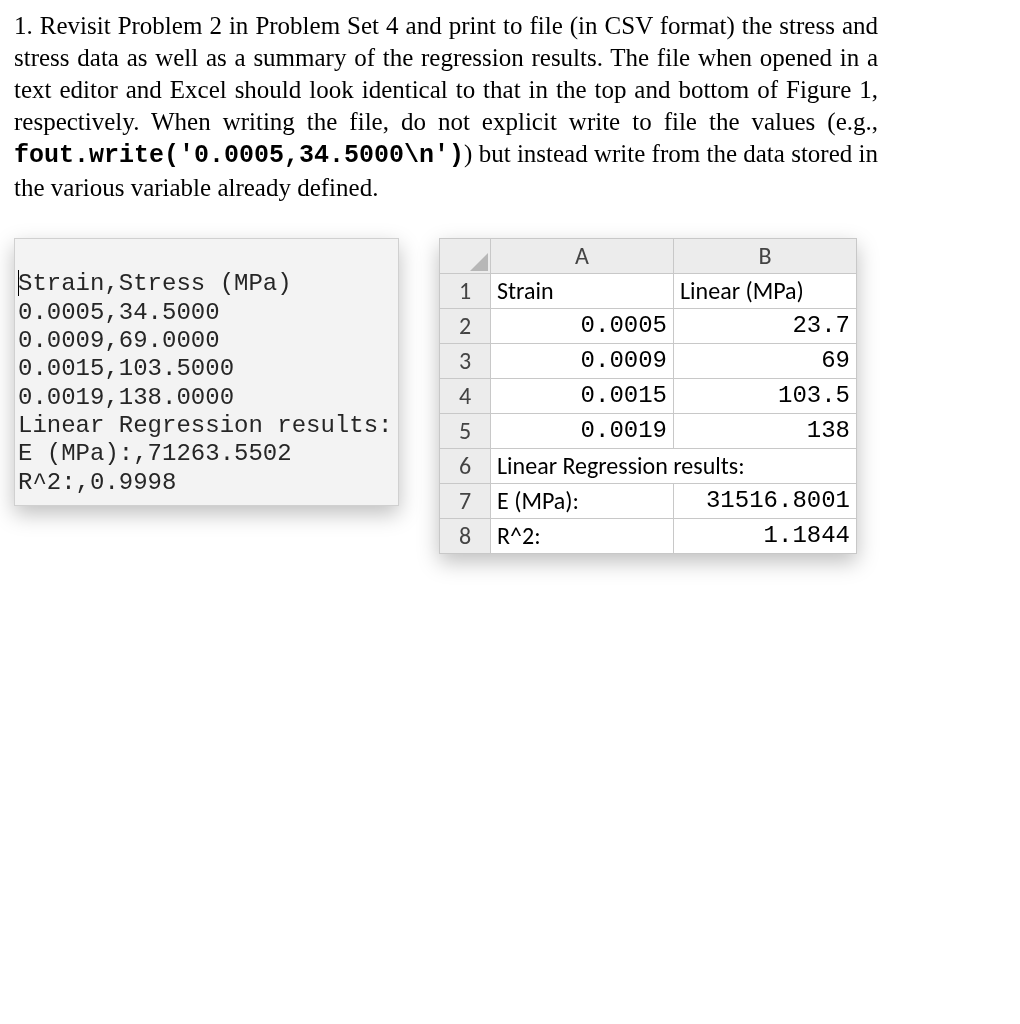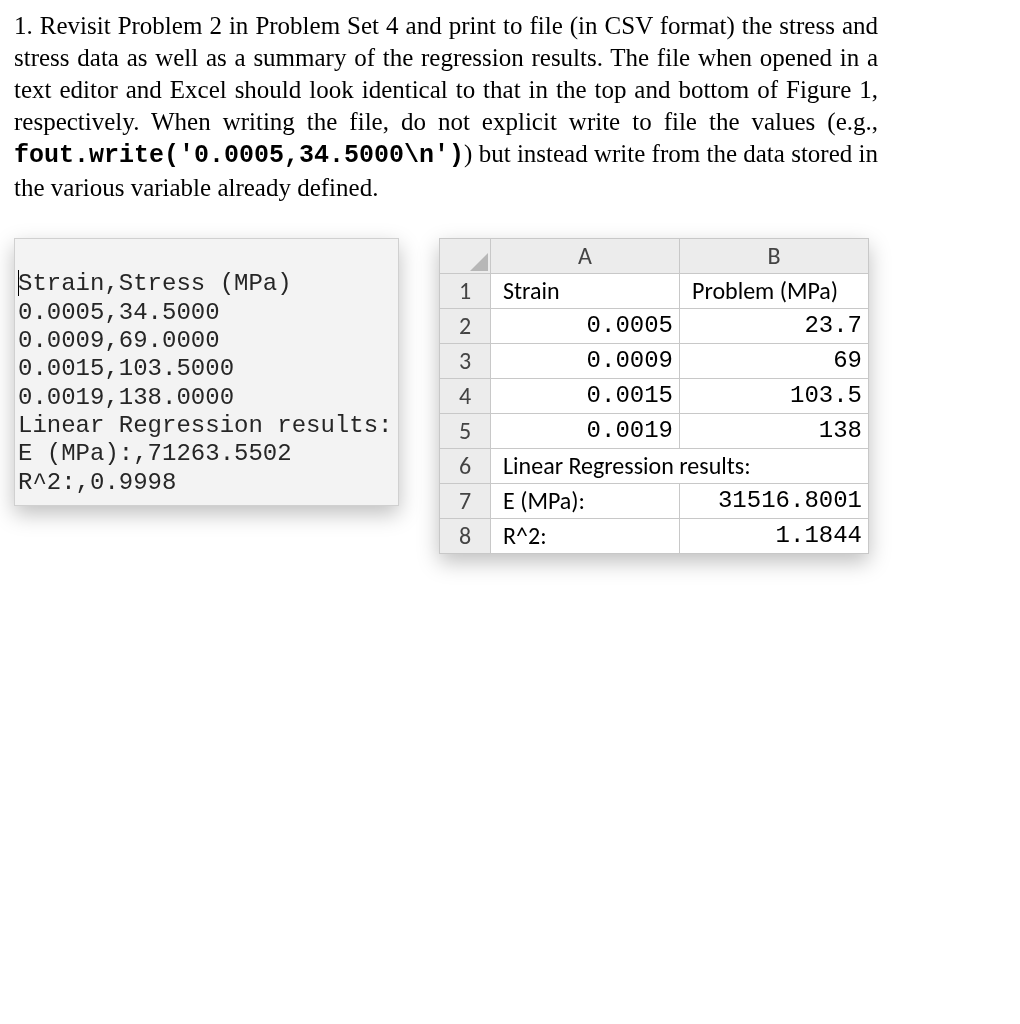--- a/index.html
+++ b/index.html
@@ -90,21 +90,21 @@
   .excel .row-head {
     background: #ececec;
     text-align: center;
     color: #444;
     font-weight: normal;
     width: 38px;
   }
   .excel td.colA { width: 170px; }
   .excel td.colB { width: 170px; }
   .excel td.num  { text-align: right; font-family: Liberation Mono, monospace; }
-  .excel td.txt  { text-align: left; padding-left: 12px; }
+  .excel td.txt  { text-align: left; }
 
   .caption {
     text-align: center;
     font-size: 24px;
     margin-top: 40px;
   }
   .caption b { font-weight: bold; }
 </style>
 </head>
 <body>
@@ -133,21 +133,21 @@
           <tr>
         <th class="corner-cell">
               <div class="tri"></div>
             </th>
         <th class="col-head">A</th>
         <th class="col-head">B</th>
       </tr>
       <tr>
         <th class="row-head">1</th>
         <td class="colA txt">Strain</td>
-        <td class="colB txt">Problem (MPa)</td>
+        <td class="colB txt">Linear (MPa)</td>
       </tr>
       <tr>
         <th class="row-head">2</th>
         <td class="colA num">0.0005</td>
         <td class="colB num">23.7</td>
       </tr>
       <tr>
         <th class="row-head">3</th>
         <td class="colA num">0.0009</td>
         <td class="colB num">69</td>

